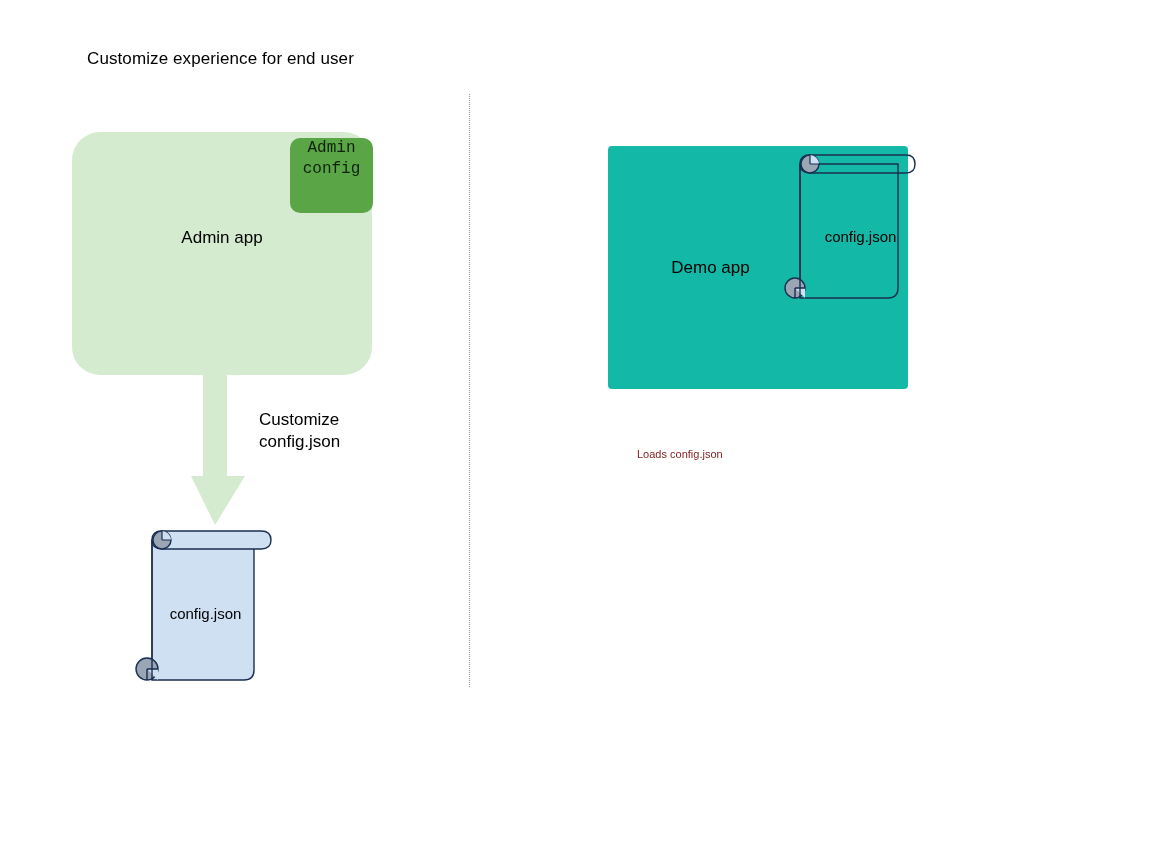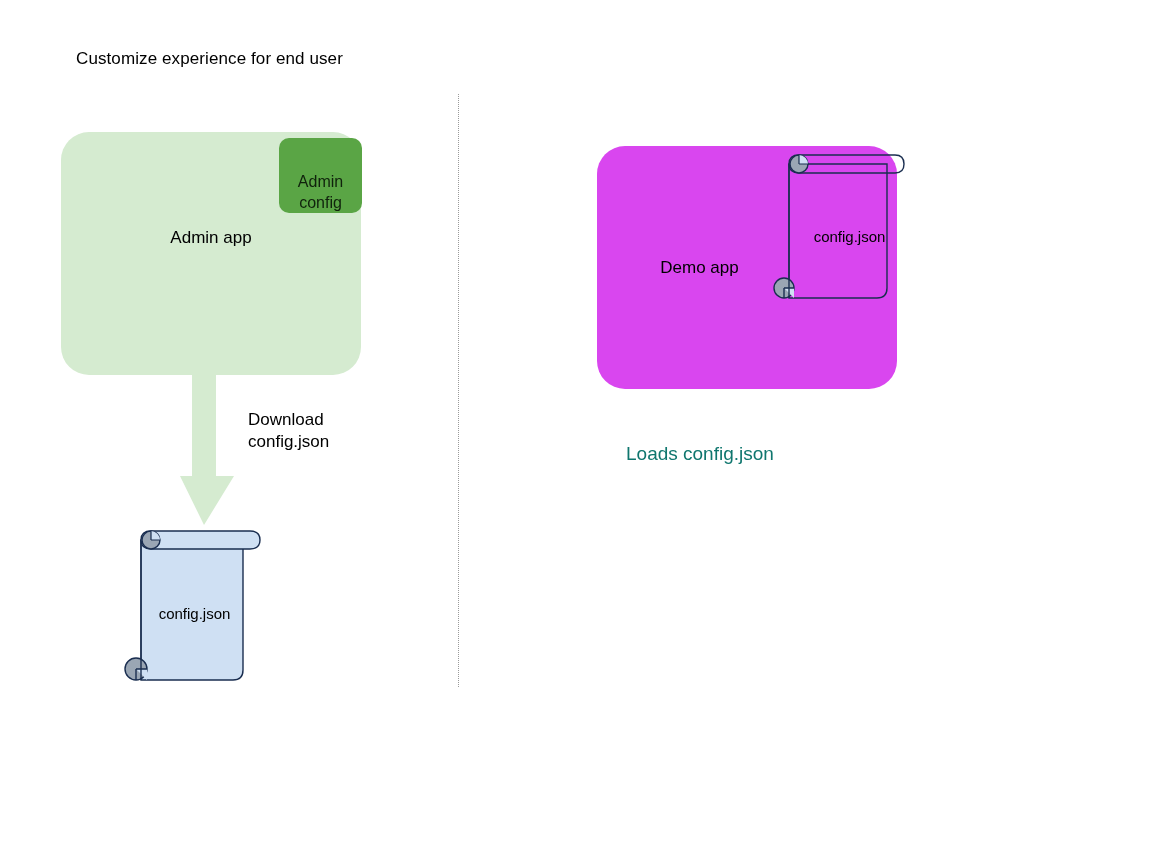--- a/index.html
+++ b/index.html
@@ -13,20 +13,21 @@
     position: relative;
     font-family: "Liberation Sans", sans-serif;
     color: #000000;
     overflow: hidden;
   }
   .canvas {
     position: absolute;
     inset: 0;
     width: 953px;
     height: 864px;
+    margin-left: 11px;
   }
   .heading {
     position: absolute;
     font-size: 17px;
     line-height: 20px;
     color: #000000;
     white-space: nowrap;
     letter-spacing: 0.1px;
   }
   #heading-left  { left: 76px;  top: 49px; }
@@ -63,22 +64,23 @@
   }
   .admin-panel {
     position: absolute;
     left: 279px;
     top: 138px;
     width: 83px;
     height: 75px;
     background: #5aa545;
     border-radius: 10px;
     display: flex;
-    align-items: flex-end;
+    align-items: flex-start;
     justify-content: center;
+    font-family: Liberation Mono, monospace;
   }
   .admin-panel-label {
     font-size: 16px;
     line-height: 21px;
     text-align: center;
     color: #10220c;
   }
 
   
   .download-arrow {
@@ -98,41 +100,41 @@
     white-space: nowrap;
   }
 
   
   .demo-app {
     position: absolute;
     left: 597px;
     top: 146px;
     width: 300px;
     height: 243px;
-    background: #d946ef;
-    border-radius: 28px;
+    background: #14b8a6;
+    border-radius: 4px;
   }
   .demo-app-label {
     position: absolute;
     left: 0;
     top: 112px;
     width: 205px;
     text-align: center;
     font-size: 17px;
     line-height: 20px;
     color: #000000;
   }
 
   .loads-label {
     position: absolute;
     left: 626px;
     top: 444px;
-    font-size: 19px;
-    line-height: 20px;
-    color: #0f766e;
+    font-size: 11px;
+    line-height: 20px;
+    color: #7f1d1d;
     white-space: nowrap;
   }
 
   
   .scroll {
     position: absolute;
   }
   .scroll svg { display: block; overflow: visible; }
   .scroll-text {
     position: absolute;
@@ -168,21 +170,21 @@
     </div>
   </div>
 
   <div class="download-arrow">
     <svg width="64" height="160" viewBox="0 0 64 160" xmlns="http://www.w3.org/2000/svg">
       <path d="M 16 0 L 40 0 L 40 106 L 58 106 L 28 155 L 4 106 L 16 106 Z" fill="#d5ebd0"></path>
     </svg>
   </div>
 
   <div class="arrow-label">
-    <span>Download</span><br>
+    <span>Customize</span><br>
     <span>config.json</span>
   </div>
 
   <div class="scroll" id="scroll-left">
     <svg width="145" height="162" viewBox="0 0 145 162" xmlns="http://www.w3.org/2000/svg">
 
       <path d="M 19 12
                L 121 12
                L 121 142
                Q 121 152 111 152

